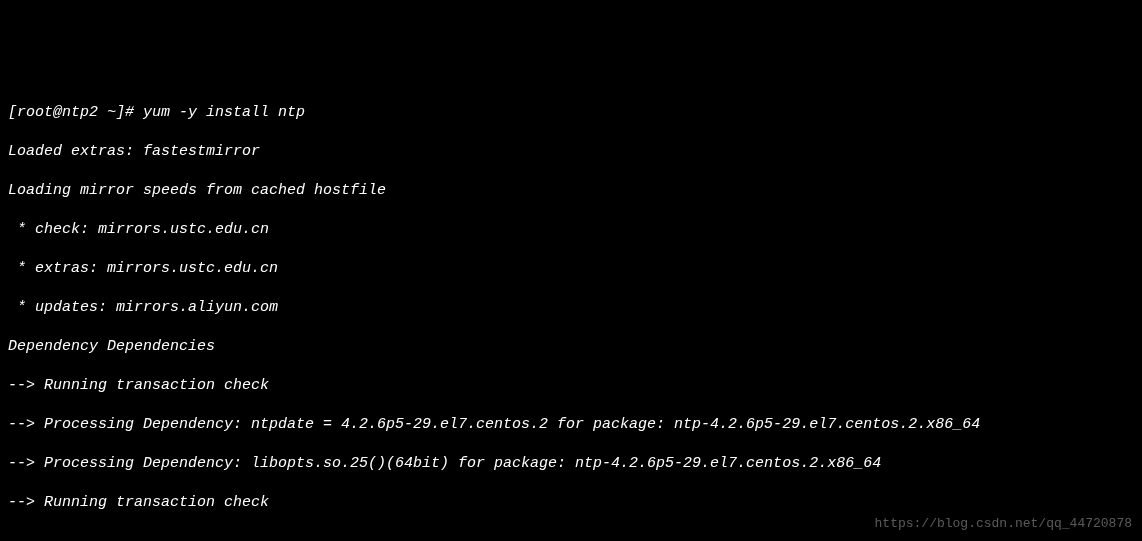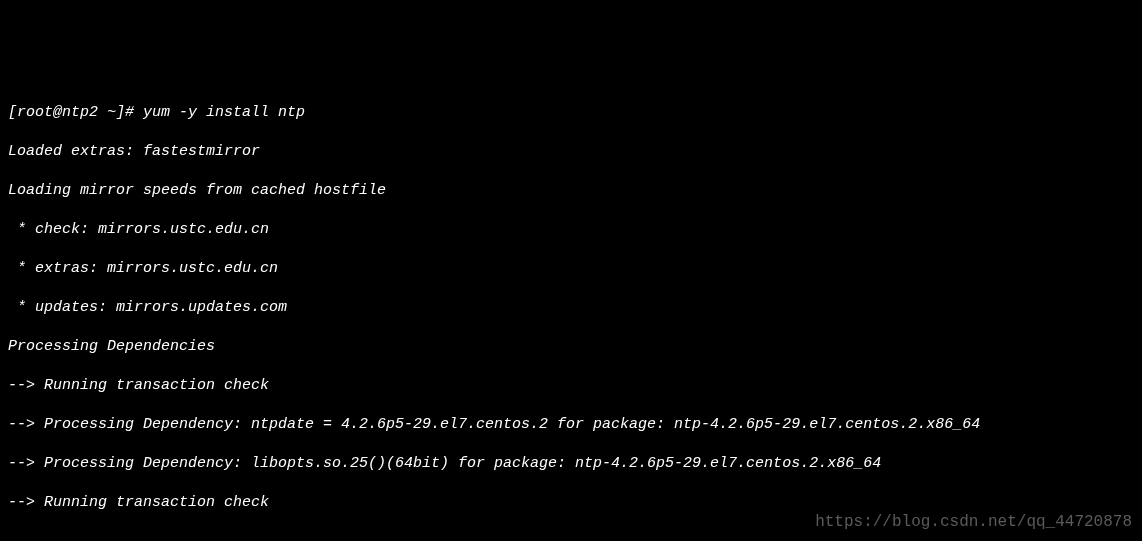--- a/index.html
+++ b/index.html
@@ -25,37 +25,37 @@
       font-style: italic;
     }
     .prompt {
       color: #ffffff;
     }
     .watermark {
       position: absolute;
       bottom: 8px;
       right: 10px;
       color: #808080;
-      font-size: 16px;
+      font-size: 13px;
       opacity: 0.7;
     }
   </style>
 </head>
 <body>
 
 
 
 <div>
 <div class="terminal-line"><span class="prompt">[root@ntp2 ~]# </span><span>yum -y install ntp</span></div>
 <div class="terminal-line">Loaded extras: fastestmirror</div>
 <div class="terminal-line">Loading mirror speeds from cached hostfile</div>
 <div class="terminal-line"> * check: mirrors.ustc.edu.cn</div>
 <div class="terminal-line"> * extras: mirrors.ustc.edu.cn</div>
-<div class="terminal-line"> * updates: mirrors.updates.com</div>
-<div class="terminal-line">Processing Dependencies</div>
+<div class="terminal-line"> * updates: mirrors.aliyun.com</div>
+<div class="terminal-line">Dependency Dependencies</div>
 <div class="terminal-line">--&gt; Running transaction check</div>
 <div class="terminal-line">--&gt; Processing Dependency: ntpdate = 4.2.6p5-29.el7.centos.2 for package: ntp-4.2.6p5-29.el7.centos.2.x86_64</div>
 <div class="terminal-line">--&gt; Processing Dependency: libopts.so.25()(64bit) for package: ntp-4.2.6p5-29.el7.centos.2.x86_64</div>
 <div class="terminal-line">--&gt; Running transaction check</div>
 
 
 
 <div class="terminal-line"></div>
 
 <div class="terminal-line"></div>

